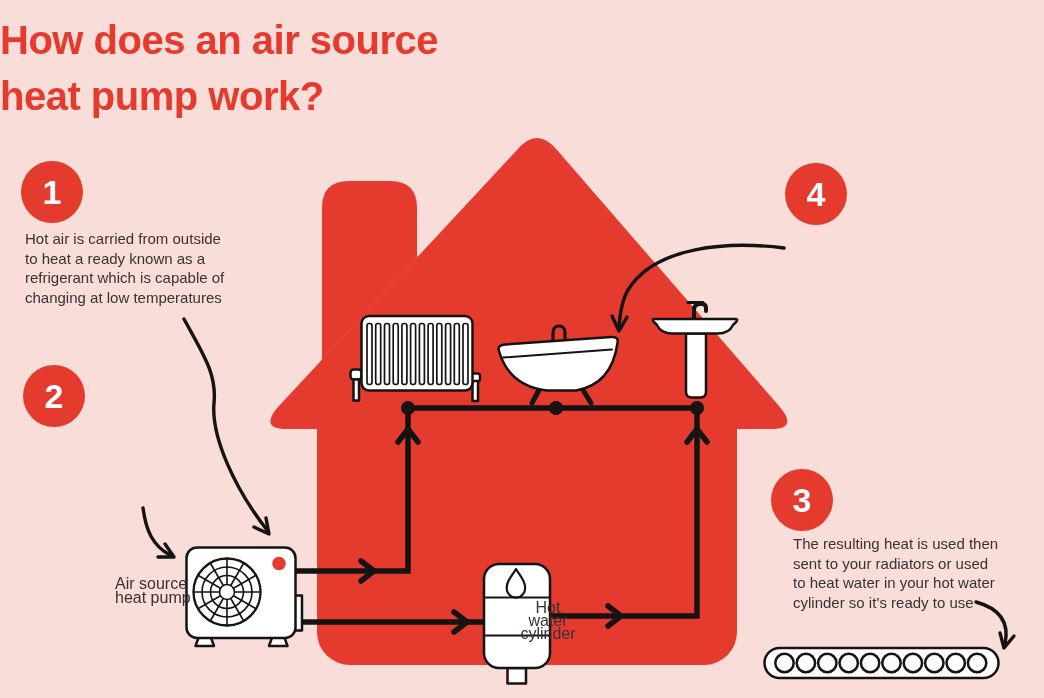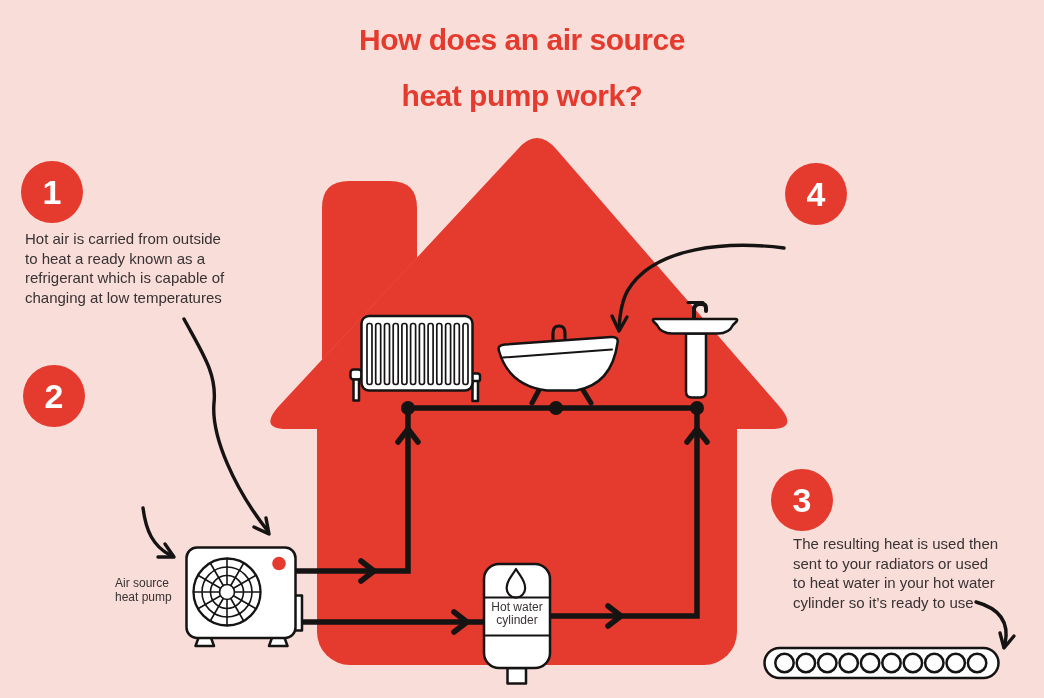--- a/index.html
+++ b/index.html
@@ -10,39 +10,39 @@
     --white:#FFFFFF;
   }
   html,body{margin:0;padding:0;background:#fff;}
   .stage{
     position:relative;width:1044px;height:698px;overflow:hidden;
     background:var(--background);
     font-family:"Liberation Sans","DejaVu Sans",sans-serif;
   }
   svg.scene{position:absolute;left:0;top:0;width:1044px;height:698px;}
   .title{
-    position:absolute;left:0;top:12px;width:100%;text-align:center;
-    font-size:30px;line-height:56px;font-weight:bold;letter-spacing:-0.5px;
+    position:absolute;left:0;top:12px;width:100%;
+    font-size:40px;line-height:56px;font-weight:bold;letter-spacing:-0.5px;
     color:var(--red);white-space:pre-line;
   }
   .step-circle{
     position:absolute;width:62px;height:62px;border-radius:50%;
     background:var(--red);color:var(--white);
     display:flex;align-items:center;justify-content:center;
     font-size:34px;font-weight:bold;
   }
   .step-text{
     position:absolute;font-size:15px;line-height:19.5px;color:var(--text);
     white-space:pre-line;
   }
   .small-label{
-    position:absolute;font-size:12px;line-height:13.5px;color:var(--text);
+    position:absolute;font-size:16px;line-height:13.5px;color:var(--text);
     white-space:pre-line;
   }
-  .cyl-label{width:66px;text-align:center;line-height:13px;}
+  .cyl-label{width:66px;text-align:center;line-height:13px;padding-left:31px;}
   
   .f-red{fill:var(--red);}
   .f-line{fill:var(--line);}
   .icon-shape{fill:var(--white);stroke:var(--line);stroke-width:2.5;stroke-linejoin:round;}
   .icon-line{fill:none;stroke:var(--line);stroke-linecap:round;stroke-linejoin:round;}
   .pipe{fill:none;stroke:var(--line);stroke-width:5.5;stroke-linejoin:miter;}
   .chev{fill:none;stroke:var(--line);stroke-width:5.5;stroke-linecap:round;stroke-linejoin:round;}
   .ann{fill:none;stroke:var(--line);stroke-width:3.4;stroke-linecap:round;stroke-linejoin:round;}
 </style>
 </head>

